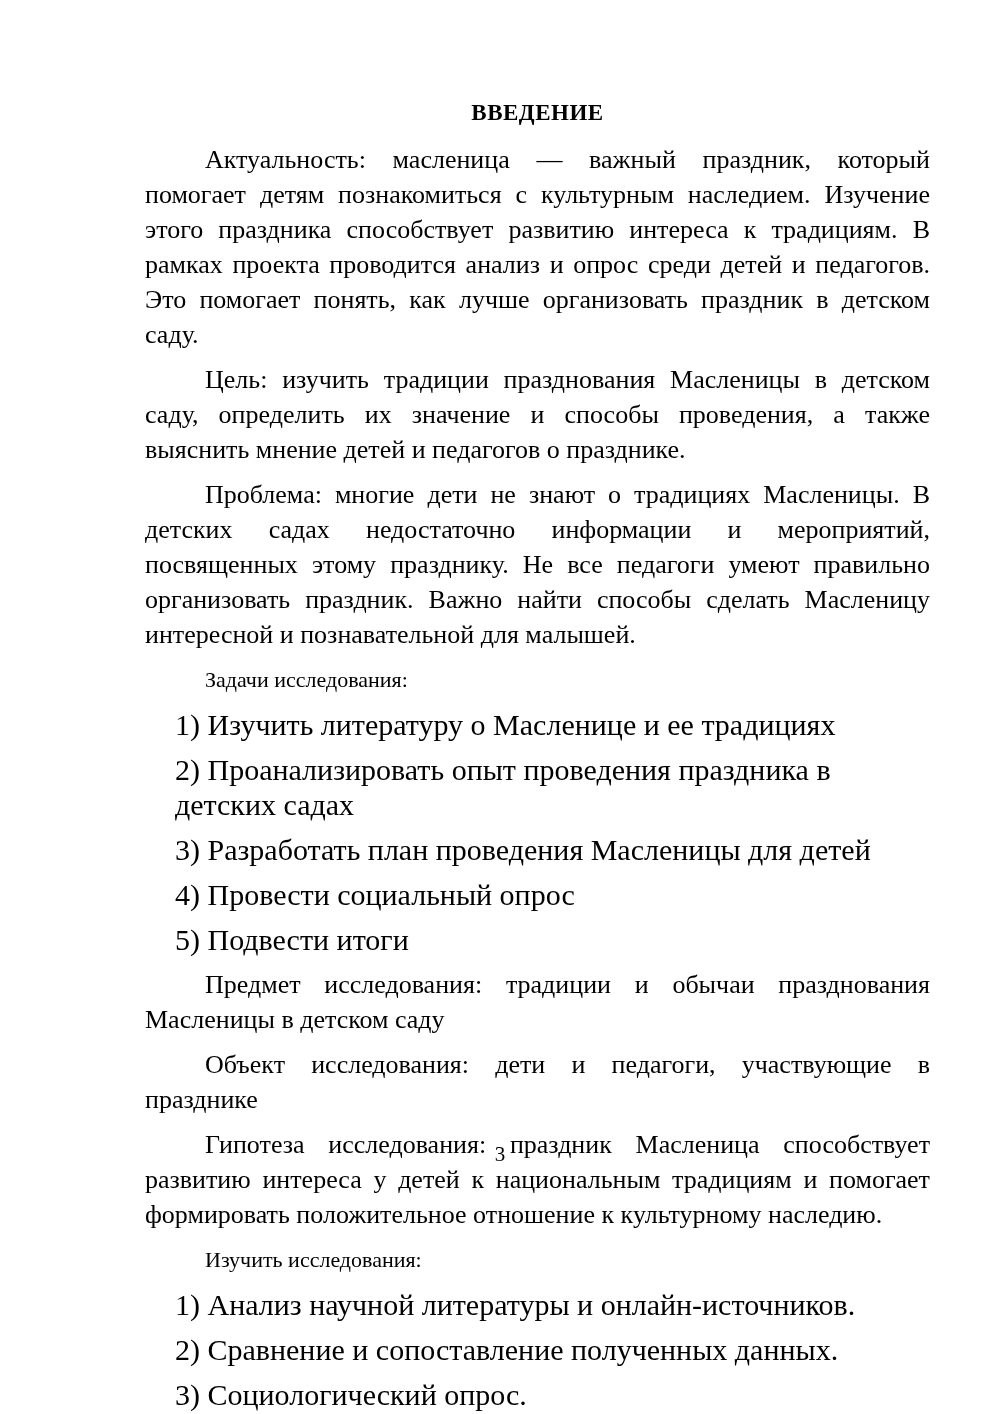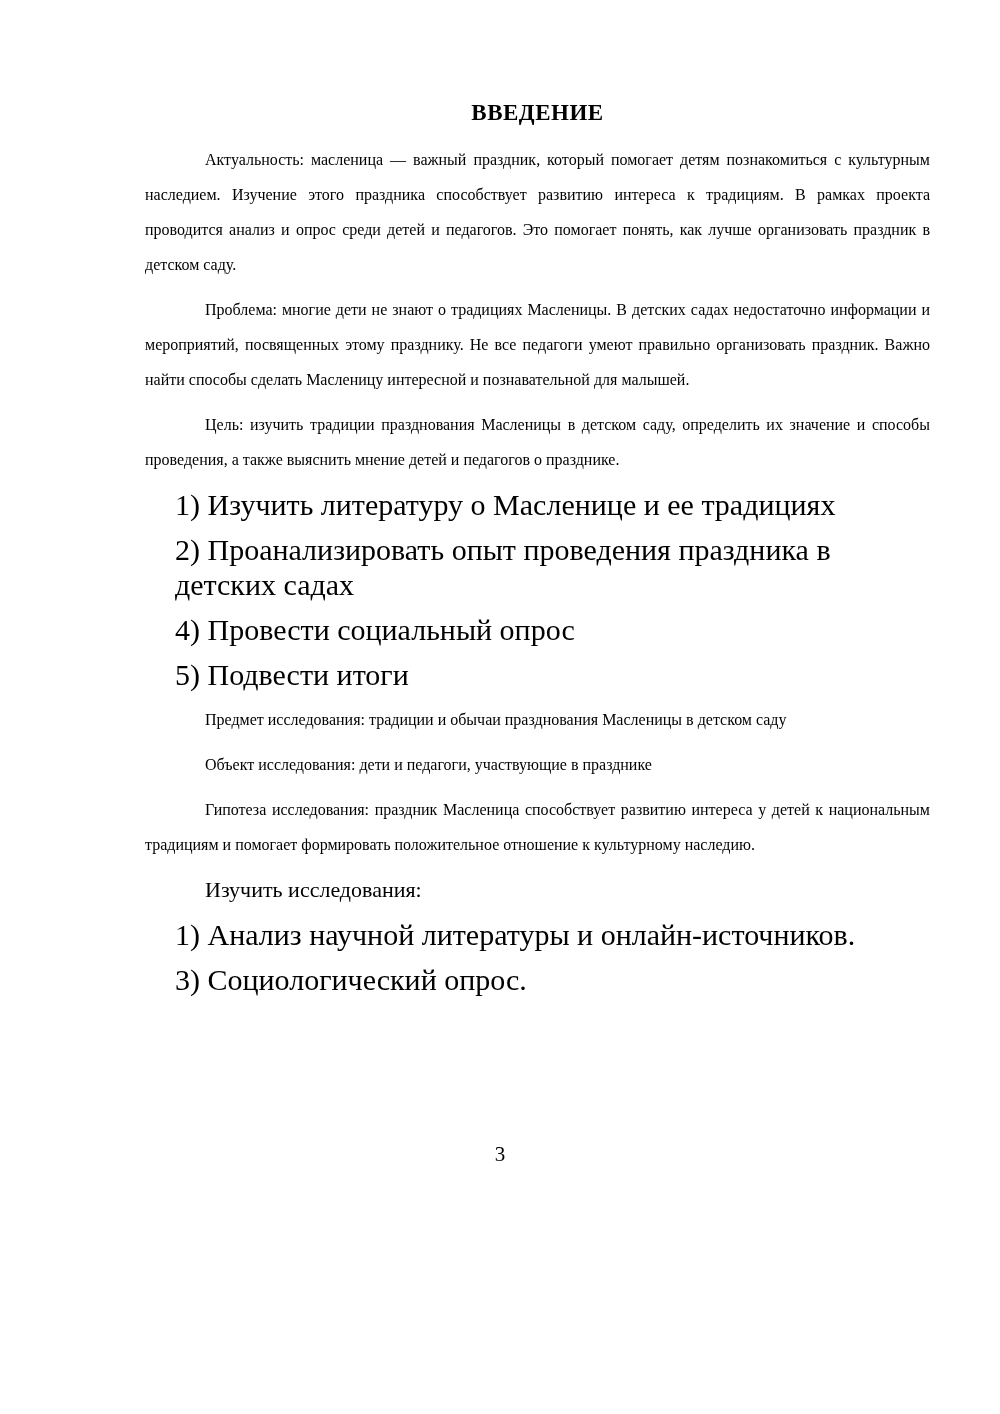--- a/index.html
+++ b/index.html
@@ -24,21 +24,21 @@
   }
   .doc-title {
     text-align: center;
     font-weight: bold;
     font-size: 23px;
     line-height: 35px;
     margin: 0 0 12px 0;
     letter-spacing: 0.5px;
   }
   .para {
-    font-size: 16px;
+    font-size: 26px;
     line-height: 35px;
     text-align: justify;
     text-indent: 60px;
     margin: 0 0 10px 0;
   }
   .subhead {
     font-size: 22px;
     line-height: 35px;
     text-align: left;
     text-indent: 60px;
@@ -63,36 +63,39 @@
 </style>
 </head>
 <body>
 
 <div class="page">
 
   <h1 class="doc-title">ВВЕДЕНИЕ</h1>
 
   <p class="para">Актуальность: масленица — важный праздник, который помогает детям познакомиться с культурным наследием. Изучение этого праздника способствует развитию интереса к традициям. В рамках проекта проводится анализ и опрос среди детей и педагогов. Это помогает понять, как лучше организовать праздник в детском саду.</p>
 
+  <p class="para">Цель: изучить традиции празднования Масленицы в детском саду, определить их значение и способы проведения, а также выяснить мнение детей и педагогов о празднике.</p>
+
   <p class="para">Проблема: многие дети не знают о традициях Масленицы. В детских садах недостаточно информации и мероприятий, посвященных этому празднику. Не все педагоги умеют правильно организовать праздник. Важно найти способы сделать Масленицу интересной и познавательной для малышей.</p>
 
-  <p class="para">Цель: изучить традиции празднования Масленицы в детском саду, определить их значение и способы проведения, а также выяснить мнение детей и педагогов о празднике.</p>
-
+  <p class="subhead">Задачи исследования:</p>
 
   <p class="list-item">1) Изучить литературу о Масленице и ее традициях</p>
   <p class="list-item">2) Проанализировать опыт проведения праздника в детских садах</p>
+  <p class="list-item">3) Разработать план проведения Масленицы для детей</p>
   <p class="list-item">4) Провести социальный опрос</p>
   <p class="list-item">5) Подвести итоги</p>
 
   <p class="para">Предмет исследования: традиции и обычаи празднования Масленицы в детском саду</p>
 
   <p class="para">Объект исследования: дети и педагоги, участвующие в празднике</p>
 
   <p class="para">Гипотеза исследования: праздник Масленица способствует развитию интереса у детей к национальным традициям и помогает формировать положительное отношение к культурному наследию.</p>
 
   <p class="subhead">Изучить исследования:</p>
 
   <p class="list-item">1) Анализ научной литературы и онлайн-источников.</p>
+  <p class="list-item">2) Сравнение и сопоставление полученных данных.</p>
   <p class="list-item">3) Социологический опрос.</p>
 
   <div class="page-number">3</div>
 
 </div>
 
 </body></html>

